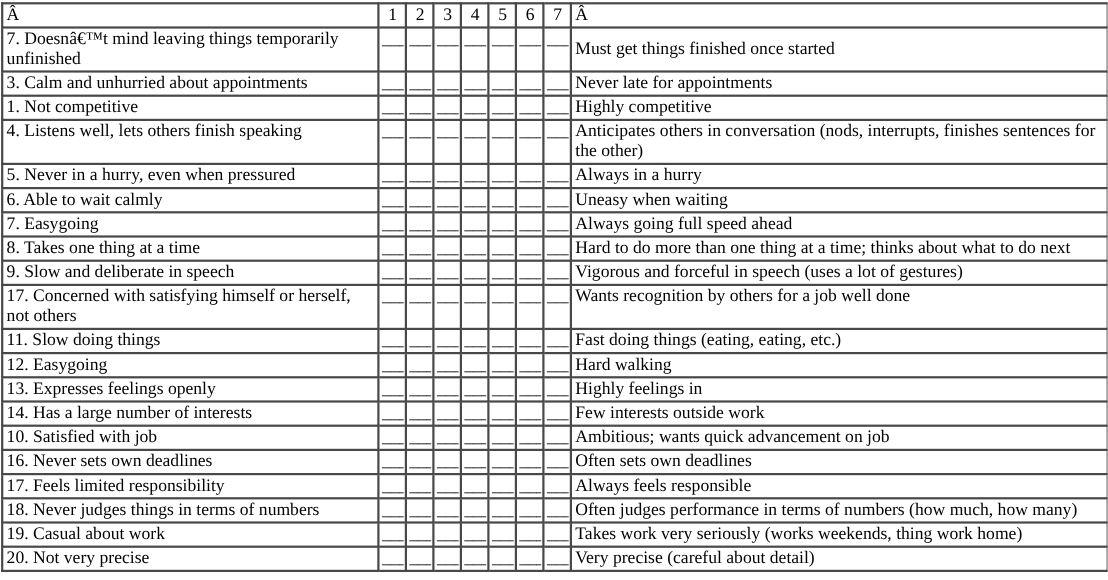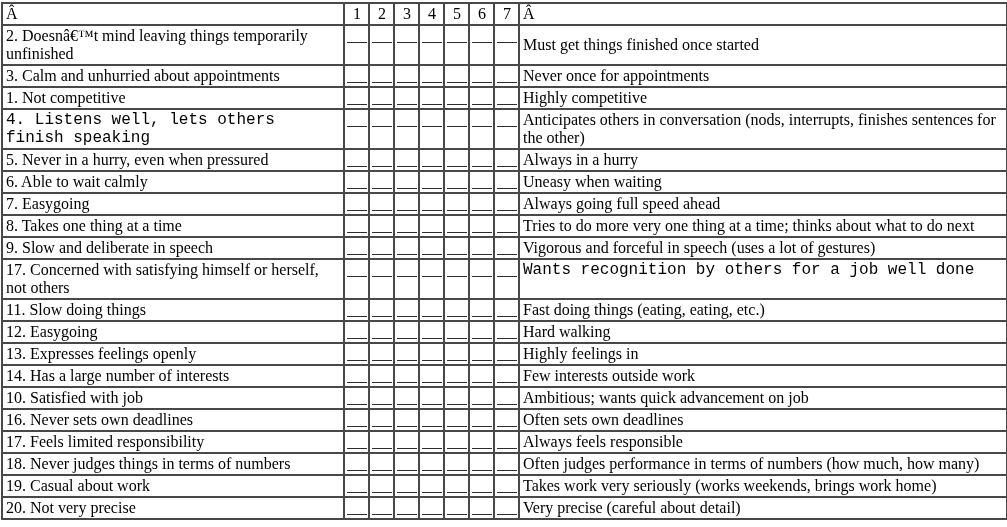--- a/index.html
+++ b/index.html
@@ -31,21 +31,21 @@
     border: 2px solid #484848;
     padding: 1px 2px 1px 3px;
     vertical-align: middle;
     overflow: hidden;
     word-wrap: break-word;
   }
   td.rating {
     padding: 1px 1px 1px 2px;
     vertical-align: top;
   }
-  td.vtop { vertical-align: top; font-family: Liberation Mono, monospace; }
+  td.vtop { vertical-align: top; }
   td.head-num { text-align: center; }
   span.blank {
     display: inline-block;
     width: 20px;
     height: 18px;
     overflow: hidden;
     white-space: nowrap;
     vertical-align: top;
     color: #000000;
   }
@@ -74,40 +74,40 @@
           <td class="rating head-num">3</td>
           <td class="rating head-num">4</td>
           <td class="rating head-num">5</td>
           <td class="rating head-num">6</td>
           <td class="rating head-num">7</td>
           <td>Â</td>
         </tr>
     </thead>
     <tbody id="table-body">
         <tr>
-          <td>2. Doesnâ€™t mind leaving things temporarily unfinished</td>
+          <td>7. Doesnâ€™t mind leaving things temporarily unfinished</td>
           <td class="rating"><span class="blank">______</span></td>
           <td class="rating"><span class="blank">______</span></td>
           <td class="rating"><span class="blank">______</span></td>
           <td class="rating"><span class="blank">______</span></td>
           <td class="rating"><span class="blank">______</span></td>
           <td class="rating"><span class="blank">______</span></td>
           <td class="rating"><span class="blank">______</span></td>
           <td>Must get things finished once started</td>
         </tr>
         <tr>
           <td>3. Calm and unhurried about appointments</td>
           <td class="rating"><span class="blank">______</span></td>
           <td class="rating"><span class="blank">______</span></td>
           <td class="rating"><span class="blank">______</span></td>
           <td class="rating"><span class="blank">______</span></td>
           <td class="rating"><span class="blank">______</span></td>
           <td class="rating"><span class="blank">______</span></td>
           <td class="rating"><span class="blank">______</span></td>
-          <td>Never once for appointments</td>
+          <td>Never late for appointments</td>
         </tr>
         <tr>
           <td>1. Not competitive</td>
           <td class="rating"><span class="blank">______</span></td>
           <td class="rating"><span class="blank">______</span></td>
           <td class="rating"><span class="blank">______</span></td>
           <td class="rating"><span class="blank">______</span></td>
           <td class="rating"><span class="blank">______</span></td>
           <td class="rating"><span class="blank">______</span></td>
           <td class="rating"><span class="blank">______</span></td>
@@ -159,21 +159,21 @@
         </tr>
         <tr>
           <td>8. Takes one thing at a time</td>
           <td class="rating"><span class="blank">______</span></td>
           <td class="rating"><span class="blank">______</span></td>
           <td class="rating"><span class="blank">______</span></td>
           <td class="rating"><span class="blank">______</span></td>
           <td class="rating"><span class="blank">______</span></td>
           <td class="rating"><span class="blank">______</span></td>
           <td class="rating"><span class="blank">______</span></td>
-          <td>Tries to do more very one thing at a time; thinks about what to do next</td>
+          <td>Hard to do more than one thing at a time; thinks about what to do next</td>
         </tr>
         <tr>
           <td>9. Slow and deliberate in speech</td>
           <td class="rating"><span class="blank">______</span></td>
           <td class="rating"><span class="blank">______</span></td>
           <td class="rating"><span class="blank">______</span></td>
           <td class="rating"><span class="blank">______</span></td>
           <td class="rating"><span class="blank">______</span></td>
           <td class="rating"><span class="blank">______</span></td>
           <td class="rating"><span class="blank">______</span></td>
@@ -280,21 +280,21 @@
         </tr>
         <tr>
           <td>19. Casual about work</td>
           <td class="rating"><span class="blank">______</span></td>
           <td class="rating"><span class="blank">______</span></td>
           <td class="rating"><span class="blank">______</span></td>
           <td class="rating"><span class="blank">______</span></td>
           <td class="rating"><span class="blank">______</span></td>
           <td class="rating"><span class="blank">______</span></td>
           <td class="rating"><span class="blank">______</span></td>
-          <td>Takes work very seriously (works weekends, brings work home)</td>
+          <td>Takes work very seriously (works weekends, thing work home)</td>
         </tr>
         <tr>
           <td>20. Not very precise</td>
           <td class="rating"><span class="blank">______</span></td>
           <td class="rating"><span class="blank">______</span></td>
           <td class="rating"><span class="blank">______</span></td>
           <td class="rating"><span class="blank">______</span></td>
           <td class="rating"><span class="blank">______</span></td>
           <td class="rating"><span class="blank">______</span></td>
           <td class="rating"><span class="blank">______</span></td>

